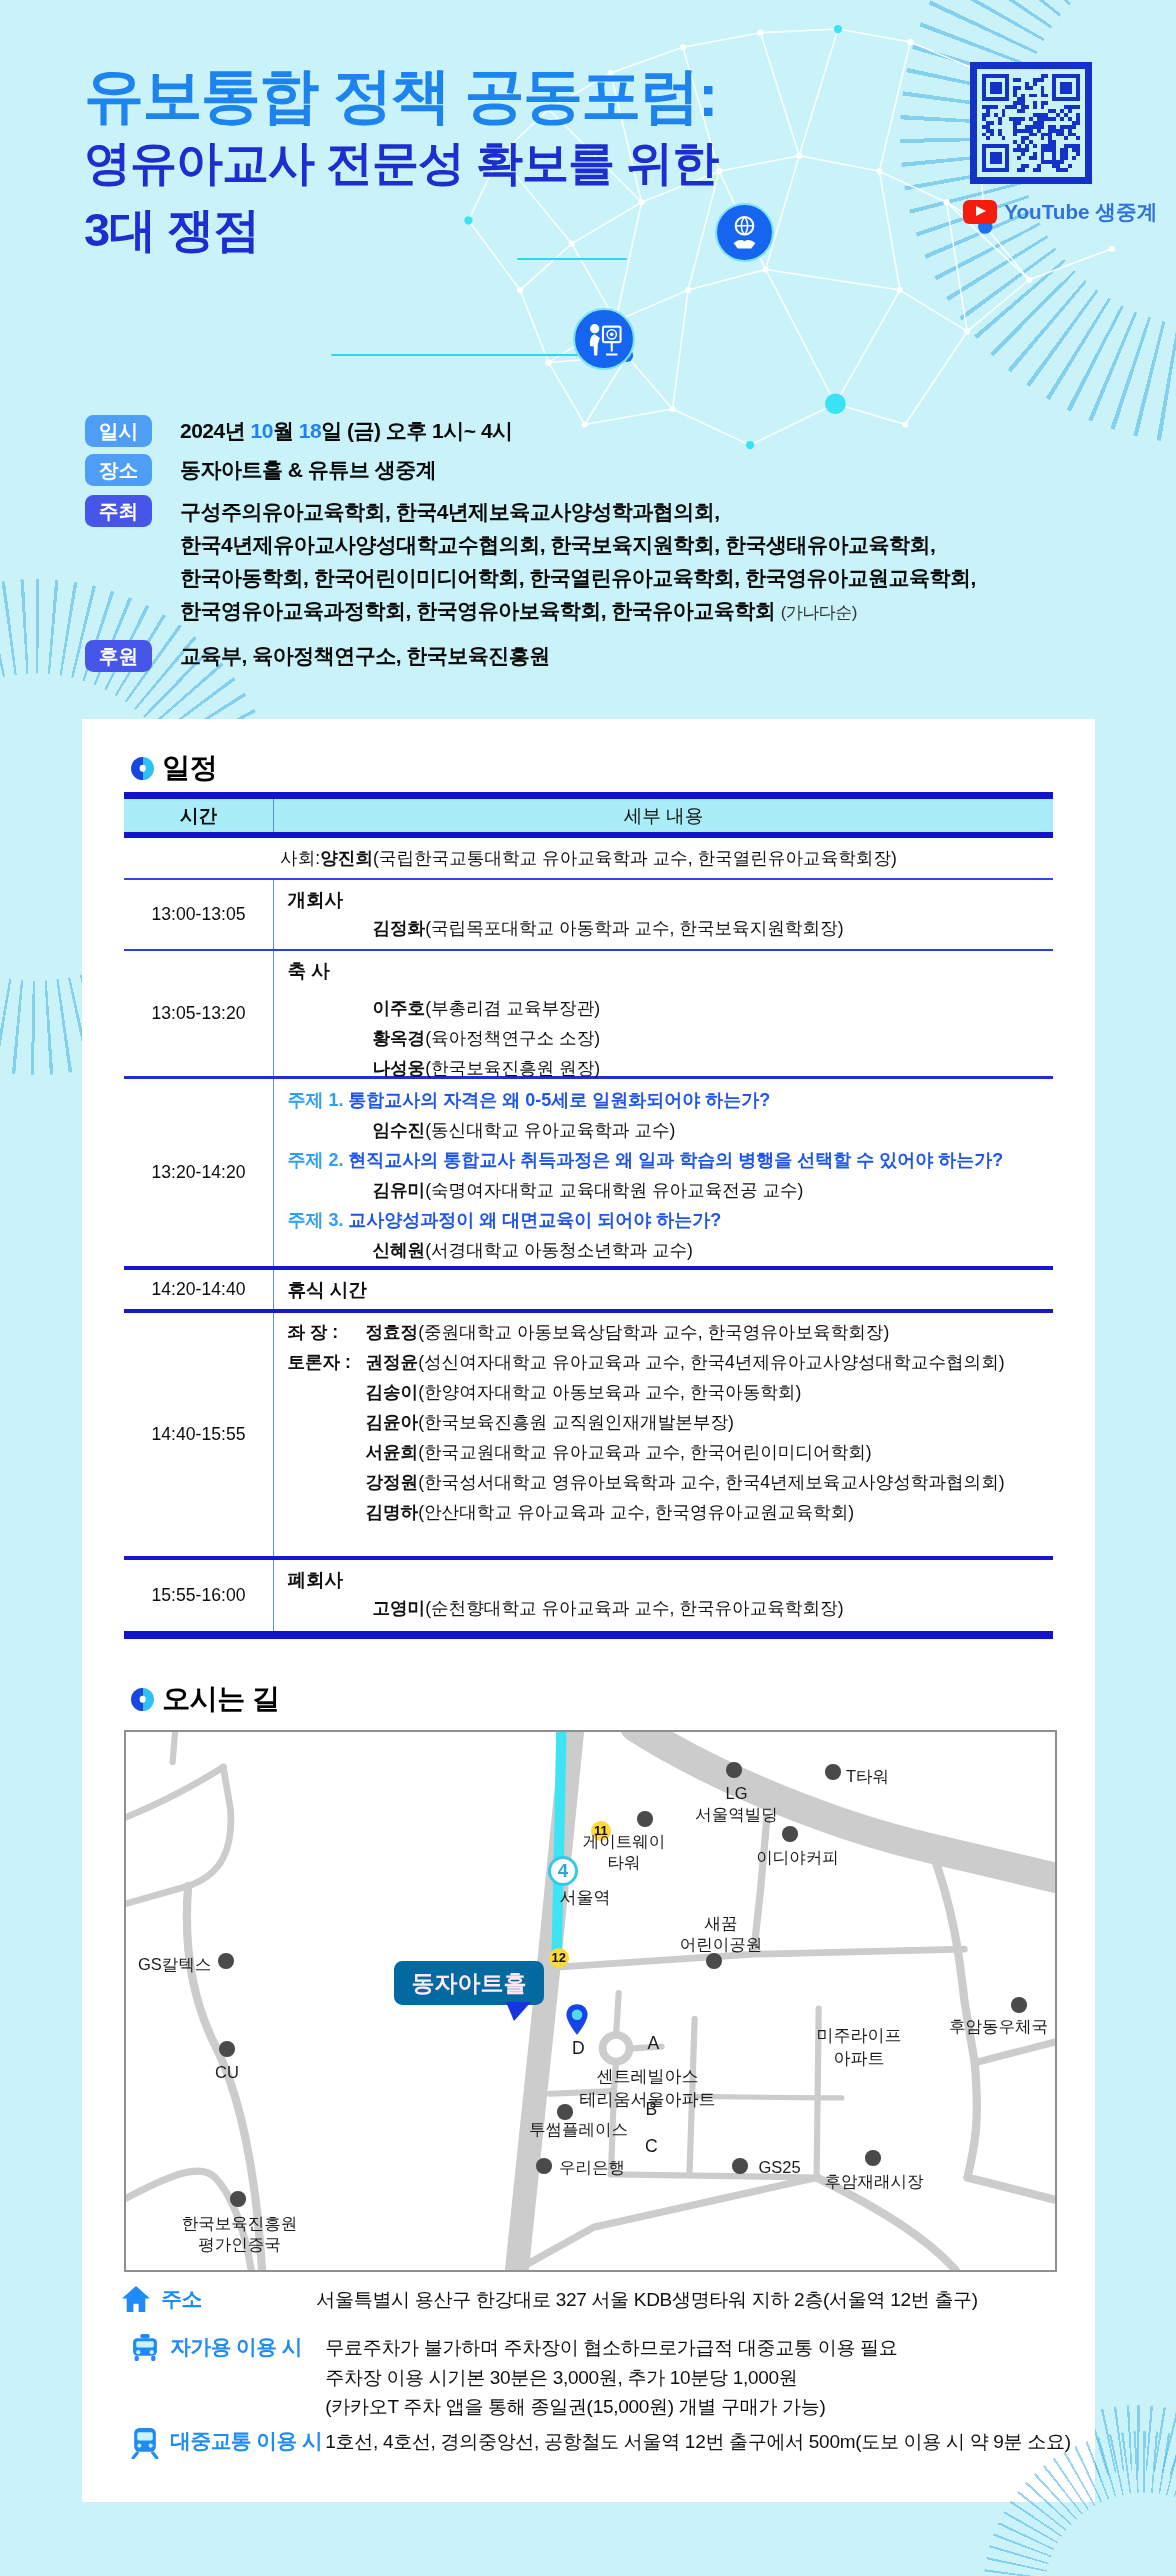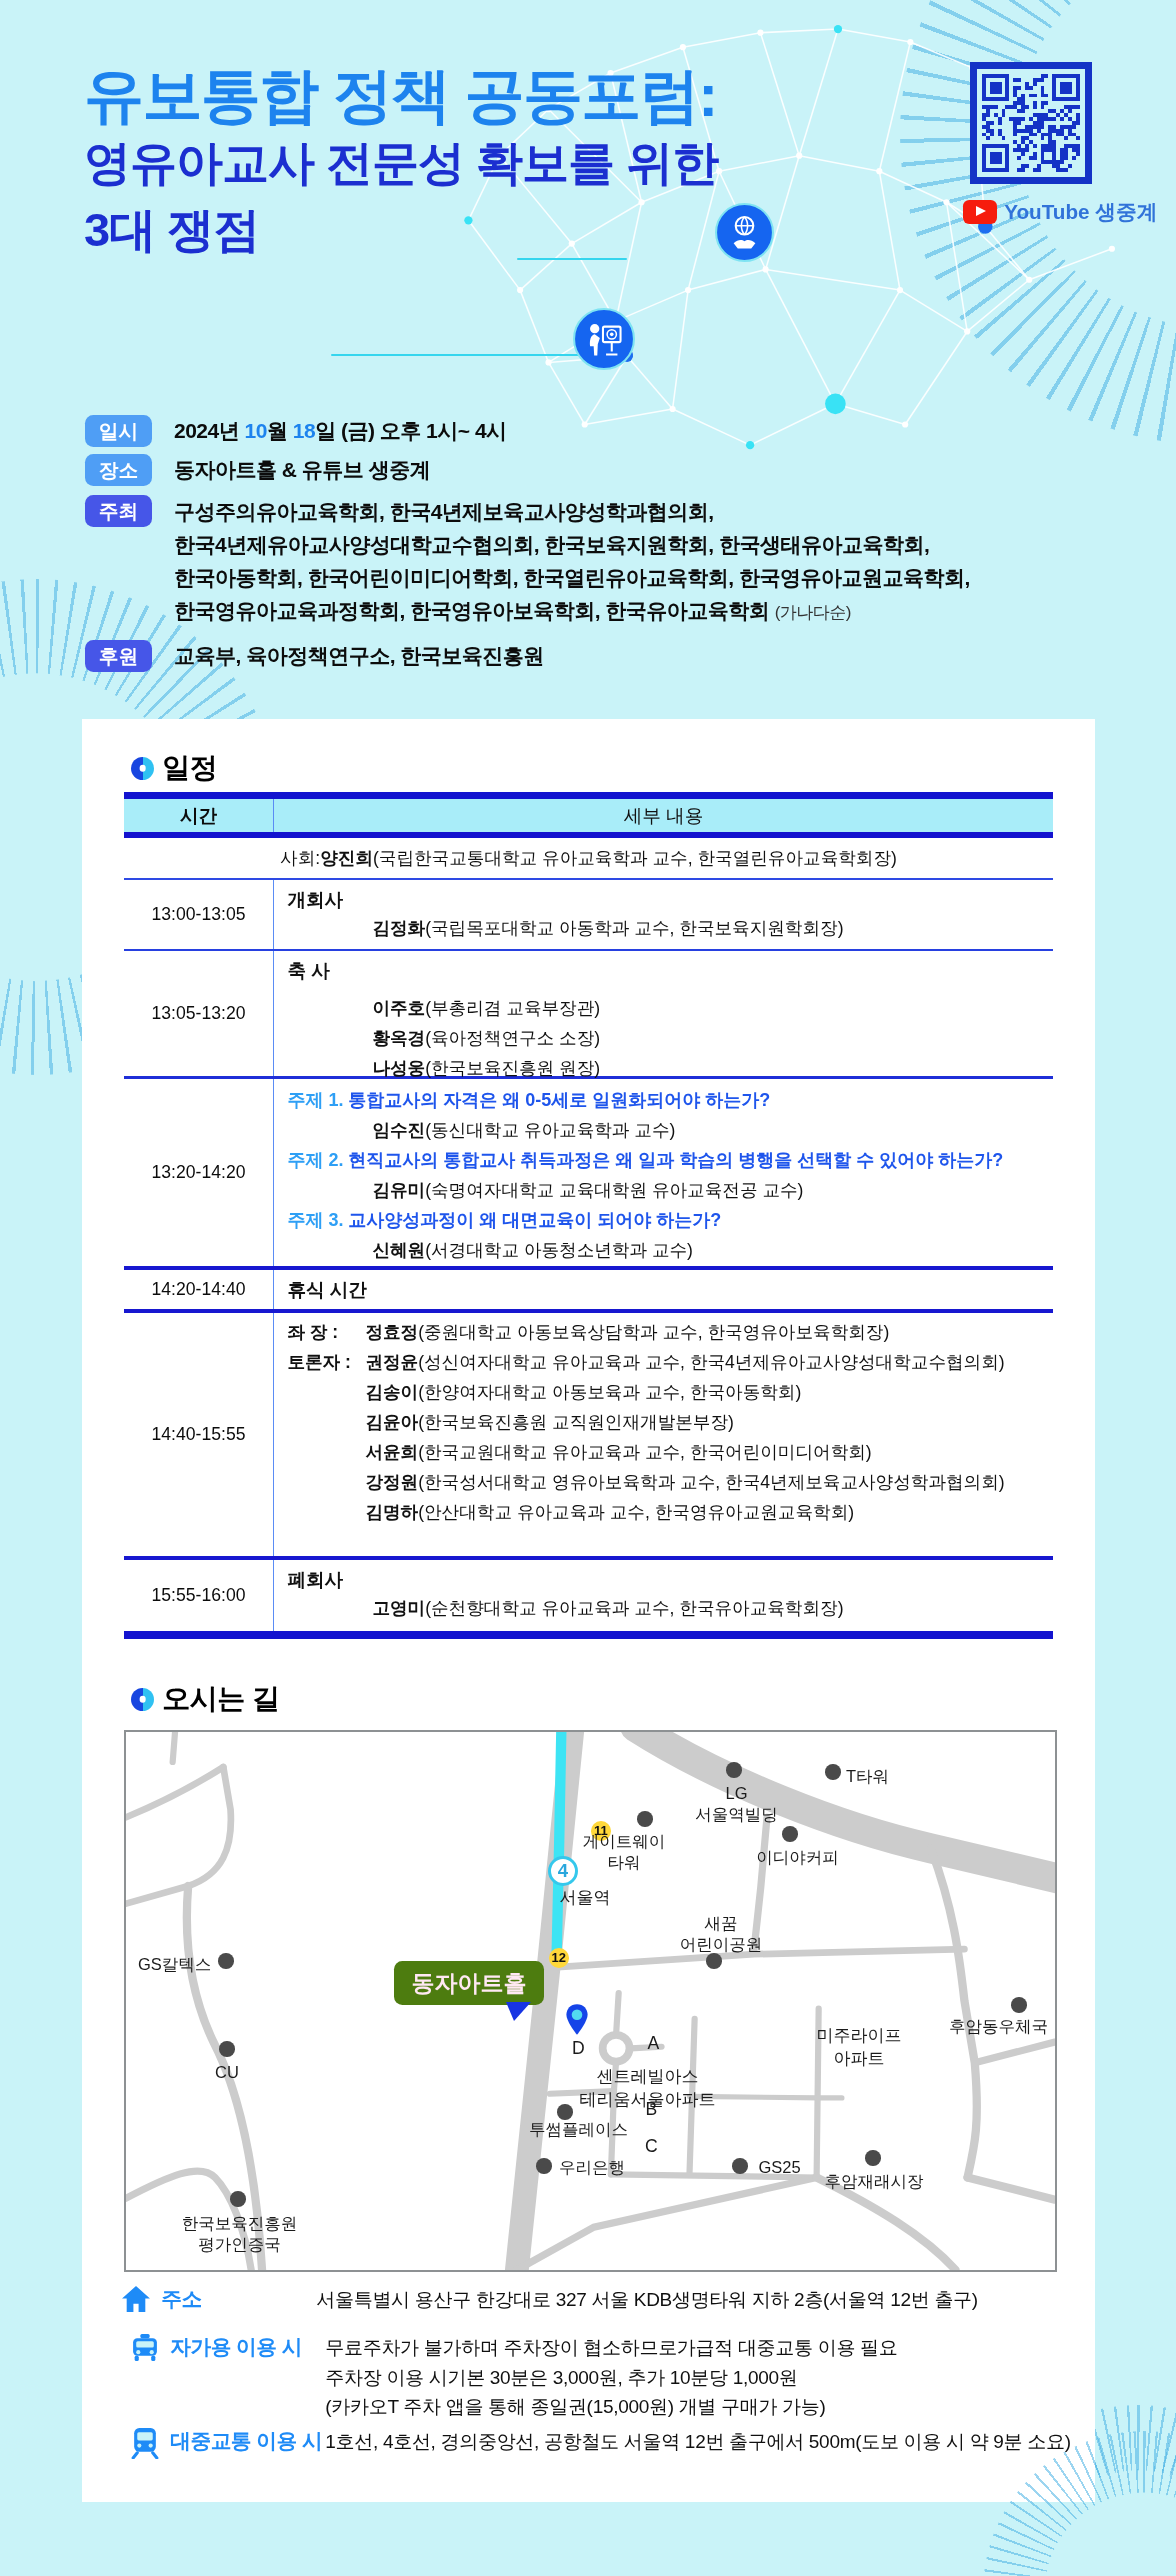--- a/index.html
+++ b/index.html
@@ -24,21 +24,21 @@
   #qrbox{left:970px;top:62px;width:122px;height:122px;background:#c9f3f8;
          border:7.2px solid #1433c6;box-sizing:border-box;padding:5.2px;}
   #qrbox svg{display:block;width:100%;height:100%;}
   #ytrow{left:963px;top:198px;display:flex;align-items:center;gap:7.2px;}
   .ytbtn{width:34px;height:24px;background:#f61c0d;border-radius:6.2px;position:relative;}
   .ytbtn:after{content:'';position:absolute;left:13.4px;top:6.2px;border-left:10.3px solid #fff;
                border-top:5.7px solid transparent;border-bottom:5.7px solid transparent;}
   .ytlabel{font-size:20.7px;font-weight:700;color:#3173d9;}
 
   
-  .info-row{position:absolute;display:flex;align-items:flex-start;gap:22px;left:85px;}
+  .info-row{position:absolute;display:flex;align-items:flex-start;gap:28px;left:85px;}
   .pill{flex:0 0 auto;display:flex;align-items:center;justify-content:center;width:67px;height:32px;
         border-radius:8.3px;color:#fff;font-size:19.7px;font-weight:700;}
   .pill.az{background:#4f9ef5;} .pill.ind{background:#4656e8;}
   .ival{font-size:21px;font-weight:600;line-height:32px;color:#0c0c0c;letter-spacing:-0.5px;}
   .ival .num{color:#1d83ee;}
   .hosts .ival{line-height:33px;}
   .note{font-size:17px;font-weight:400;color:#333;}
 
   
   #card{left:82px;top:719px;width:1013px;height:1783px;background:#ffffff;}
@@ -80,21 +80,21 @@
   #map{left:124px;top:1730px;width:929px;height:538px;background:#fff;border:2.6px solid #8d9193;
        box-sizing:content-box;overflow:hidden;}
   #map svg.roads{position:absolute;left:0;top:0;}
   .mlabel{position:absolute;font-size:16.5px;color:#1b1b1b;white-space:pre-line;text-align:center;line-height:20.7px;}
   .mdot{position:absolute;width:15.5px;height:15.5px;border-radius:50%;background:#4a4a4a;}
   .badge-y{position:absolute;width:19.7px;height:19.7px;border-radius:50%;background:#ffd83a;color:#111;
            display:flex;align-items:center;justify-content:center;font-size:13px;font-weight:700;}
   .badge-4{position:absolute;width:30px;height:30px;border-radius:50%;background:#fff;border:3.6px solid #35c8ec;
            color:#2aa7dd;display:flex;align-items:center;justify-content:center;font-size:18.6px;font-weight:800;
            box-sizing:border-box;}
-  #venue-tag{position:absolute;left:268px;top:229px;width:150px;height:44px;background:#4d7c0f;border-radius:8.3px;
+  #venue-tag{position:absolute;left:268px;top:229px;width:150px;height:44px;background:#0369a1;border-radius:8.3px;
              display:flex;align-items:center;justify-content:center;color:#ffe9f3;font-size:23px;font-weight:800;}
   #venue-tag:after{content:'';position:absolute;right:13.4px;bottom:-15.5px;
                    border-left:8.3px solid transparent;border-right:17.6px solid transparent;
                    border-top:19.7px solid #1734e3;}
   .mline{position:absolute;}
 
   
   .brow{position:absolute;display:flex;align-items:flex-start;}
   .bico{width:32px;display:flex;justify-content:center;}
   .blabel{font-size:20.7px;font-weight:800;color:#1e8bf7;margin-left:9.3px;width:155px;letter-spacing:-0.5px;}

